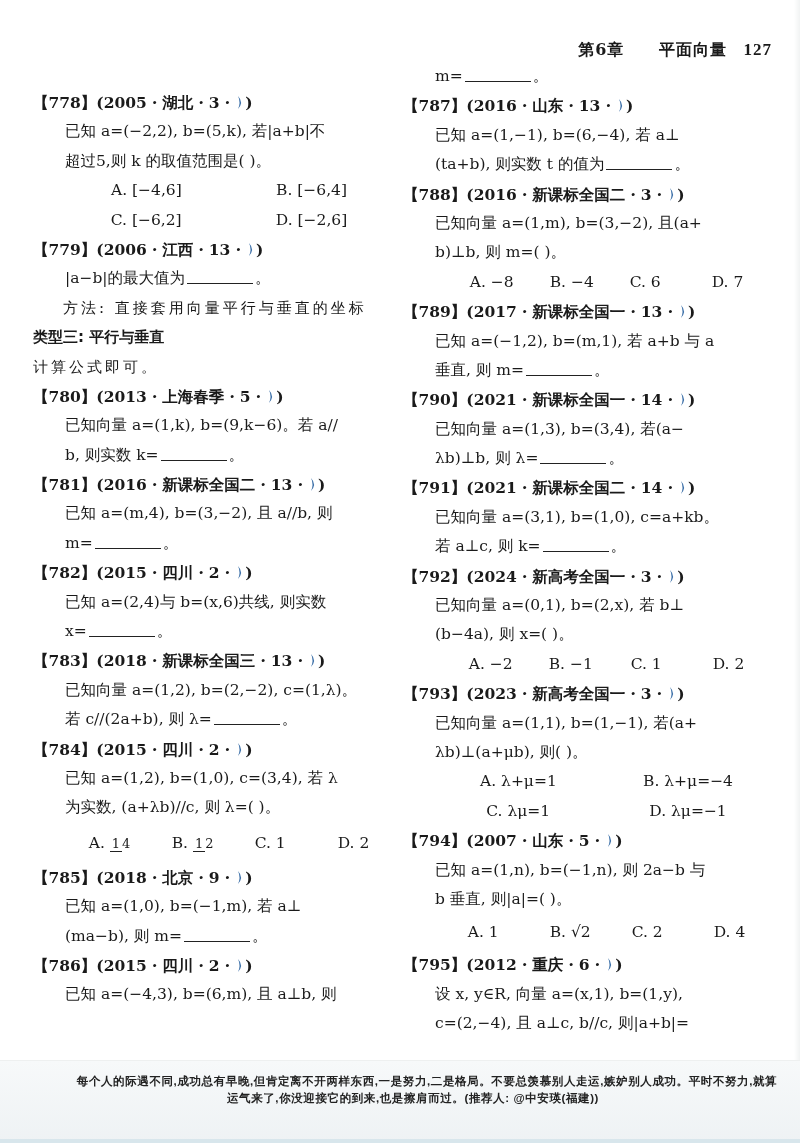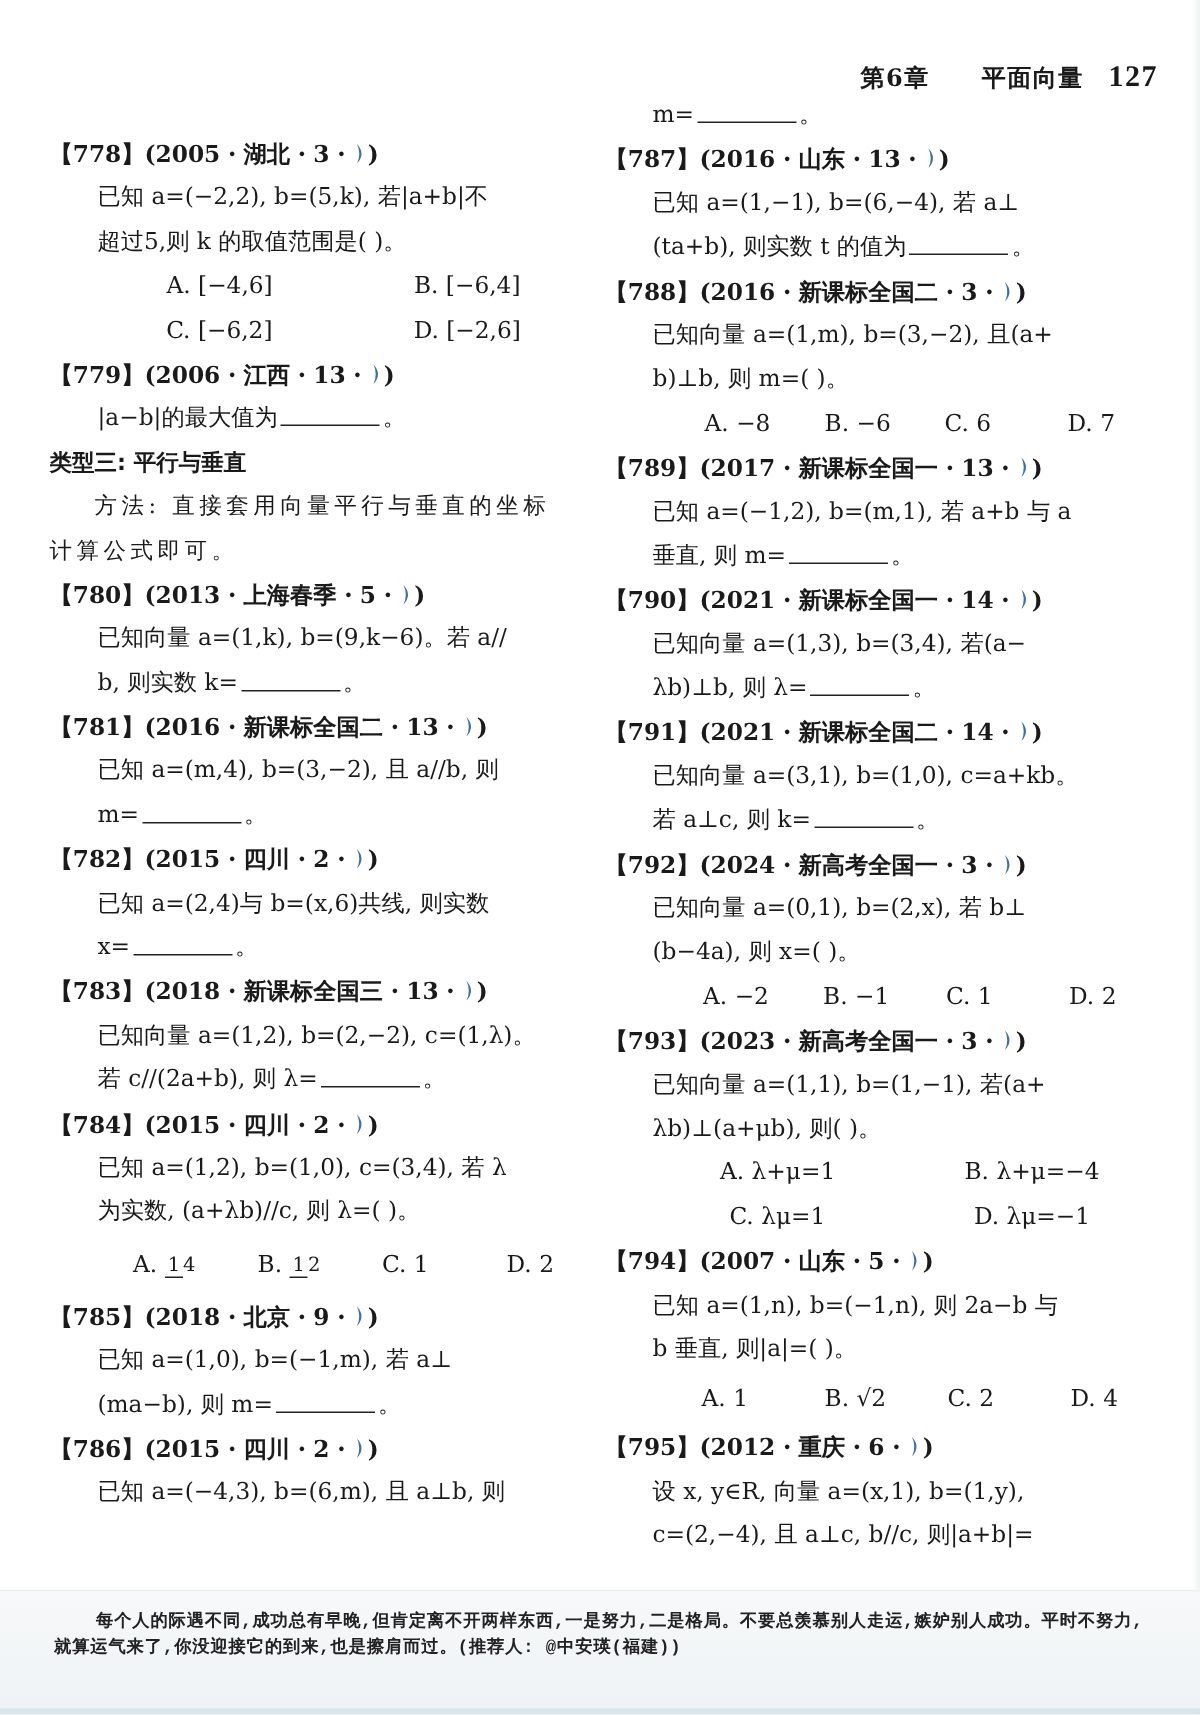--- a/index.html
+++ b/index.html
@@ -7,21 +7,21 @@
     width: 800px; height: 1143px; position: relative; overflow: hidden;
     font-family: "DejaVu Serif", "Liberation Serif", serif;
     color: #1a1a1a;
   }
   .page-header {
     position: absolute; top: 40px; right: 28px;
     font-size: 16px; font-weight: bold; letter-spacing: 1px;
   }
   .page-header .chap { margin-right: 28px; }
   .page-header .title { margin-right: 10px; }
-  .page-header .num { font-family: "Liberation Serif", serif; font-size: 20px; }
+  .page-header .num { font-family: "Liberation Serif", serif; font-size: 17px; }
   .col { position: absolute; top: 88px; }
   .col-left { left: 33px; width: 360px; }
   .col-right { left: 403px; width: 375px; top: 62px; }
   .line { height: 29.4px; line-height: 29.4px; white-space: nowrap; font-size: 15.5px; }
   .head { font-weight: bold; font-size: 15.5px; }
   .body { padding-left: 32px; }
   .method { padding-left: 0; text-indent: 0; letter-spacing: 3px; font-size: 15px; }
   .method.first { padding-left: 30px; }
   .type-title { font-weight: bold; font-family: "DejaVu Sans", sans-serif; font-size: 15px; }
   .moon {
@@ -33,23 +33,23 @@
   .frac-line { height: 40px; line-height: 40px; }
   .frac { display: inline-flex; flex-direction: column; align-items: center; vertical-align: middle; font-size: 13px; line-height: 15px; }
   .frac .n { border-bottom: 1px solid #222; padding: 0 2px; }
   .blank { display: inline-block; border-bottom: 1px solid #222; width: 66px; height: 14px; vertical-align: -1px; margin: 0 2px; }
   .footer {
     position: absolute; left: 0; top: 1060px; width: 800px; height: 83px;
     background: linear-gradient(#f7f9fa, #eef2f4);
     border-top: 1px solid #eef0f0;
   }
   .footer .text {
-    position: absolute; left: 36px; top: 12px; width: 730px;
-    font-family: Liberation Mono, monospace; font-size: 11.5px; line-height: 17px;
-    font-weight: bold; color: #222; text-indent: 28px; letter-spacing: 0.6px;
+    position: absolute; left: 48px; top: 12px; width: 730px;
+    font-family: Liberation Sans, sans-serif; font-size: 11.5px; line-height: 17px;
+    font-weight: bold; color: #222; text-indent: 28px; letter-spacing: 0.6px; text-align: center;
   }
   .bottom-edge { position: absolute; left: 0; bottom: 0; width: 800px; height: 4px; background: #d8e6ec; }
   .right-edge { position: absolute; right: 0; top: 0; width: 6px; height: 1143px; background: linear-gradient(90deg, #ffffff, #f1f3f3); }
 </style>
 </head>
 <body>
 
 <div class="right-edge"></div>
 
 <div class="page-header">
@@ -78,22 +78,22 @@
 
   <div class="line head">
     <span>【779】(2006・江西・13・</span><svg class="moon" viewBox="0 0 8 15">
         <path d="M2 1 Q8 7.5 2 14 Q5 7.5 2 1Z" fill="#3b6fa8"></path>
       </svg><span>)</span>
   </div>
   <div class="line body">
     <span>|a−b|的最大值为</span><span class="blank"></span><span>。</span>
   </div>
 
+  <div class="line method first">方法: 直接套用向量平行与垂直的坐标</div>
   <div class="line type-title">类型三: 平行与垂直</div>
-  <div class="line method first">方法: 直接套用向量平行与垂直的坐标</div>
   <div class="line method">计算公式即可。</div>
 
   <div class="line head">
     <span>【780】(2013・上海春季・5・</span><svg class="moon" viewBox="0 0 8 15">
         <path d="M2 1 Q8 7.5 2 14 Q5 7.5 2 1Z" fill="#3b6fa8"></path>
       </svg><span>)</span>
   </div>
   <div class="line body">已知向量 a=(1,k), b=(9,k−6)。若 a//</div>
   <div class="line body">
     <span>b, 则实数 k=</span><span class="blank"></span><span>。</span>
@@ -178,21 +178,21 @@
 
   <div class="line head">
     <span>【788】(2016・新课标全国二・3・</span><svg class="moon" viewBox="0 0 8 15">
         <path d="M2 1 Q8 7.5 2 14 Q5 7.5 2 1Z" fill="#3b6fa8"></path>
       </svg><span>)</span>
   </div>
   <div class="line body">已知向量 a=(1,m), b=(3,−2), 且(a+</div>
   <div class="line body">b)⊥b, 则 m=(      )。</div>
   <div class="line opts">
     <span style="width:80px">A. −8</span>
-    <span style="width:80px">B. −6</span>
+    <span style="width:80px">B. −4</span>
     <span style="width:82px">C. 6</span>
     <span>D. 7</span>
   </div>
 
   <div class="line head">
     <span>【789】(2017・新课标全国一・13・</span><svg class="moon" viewBox="0 0 8 15">
         <path d="M2 1 Q8 7.5 2 14 Q5 7.5 2 1Z" fill="#3b6fa8"></path>
       </svg><span>)</span>
   </div>
   <div class="line body">已知 a=(−1,2), b=(m,1), 若 a+b 与 a</div>

